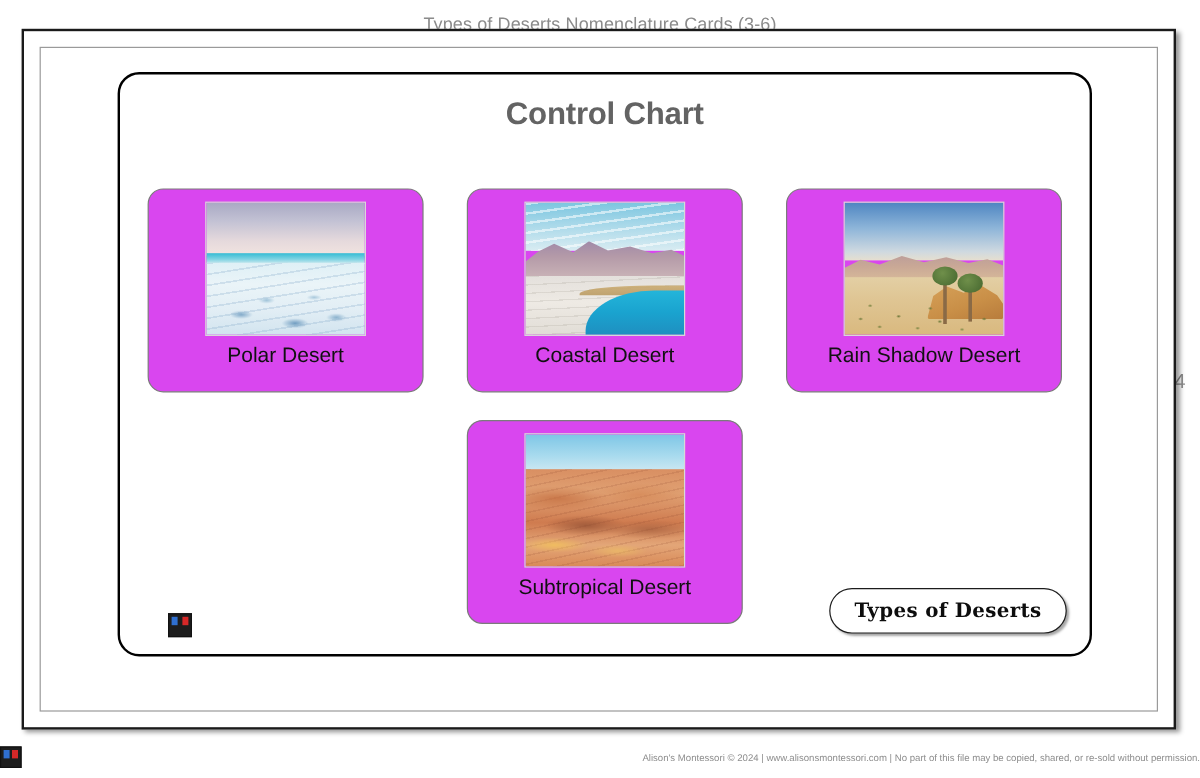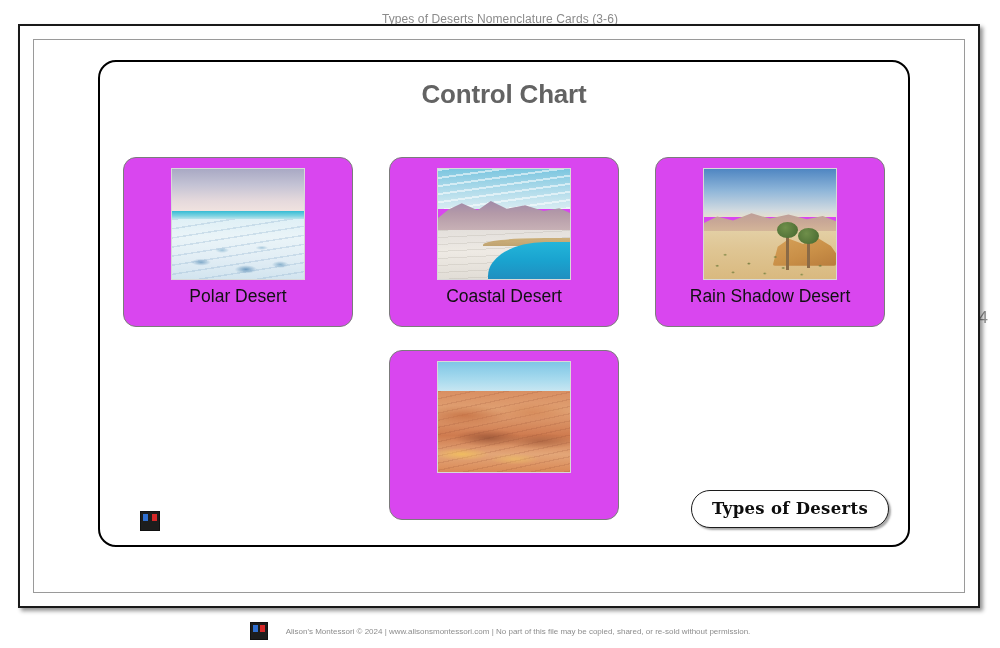--- a/index.html
+++ b/index.html
@@ -15,33 +15,33 @@
     position: relative;
   }
 
   
   .doc-header {
     position: absolute;
     top: 12px;
     left: 0;
     width: 1000px;
     text-align: center;
-    font-size: 12px;
+    font-size: 15px;
     color: #8b8b8b;
     letter-spacing: 0.1px;
     user-select: none;
   }
   .doc-footer {
     position: absolute;
     bottom: 8px;
     left: 0;
     width: 1000px;
     display: flex;
     align-items: center;
-    justify-content: center;
+    justify-content: space-between;
     gap: 18px;
     font-size: 8px;
     color: #8d8d8d;
   }
   .page-number {
     position: absolute;
     right: 12px;
     top: 308px;
     font-size: 17px;
     color: #8f8f8f;
@@ -380,20 +380,21 @@
 
     <div class="card-row row-bottom">
 
       <div class="card">
         <div class="card-img">
           <div class="scene">
             <div class="layer st-sky"></div>
             <div class="layer st-dunes"></div>
           </div>
         </div>
+        <div class="card-label">Subtropical Desert</div>
       </div>
 
 
     </div>
 
     <div class="am-logo logo-chart"></div>
 
     <div class="title-badge">Types of Deserts</div>
 
   </div>

